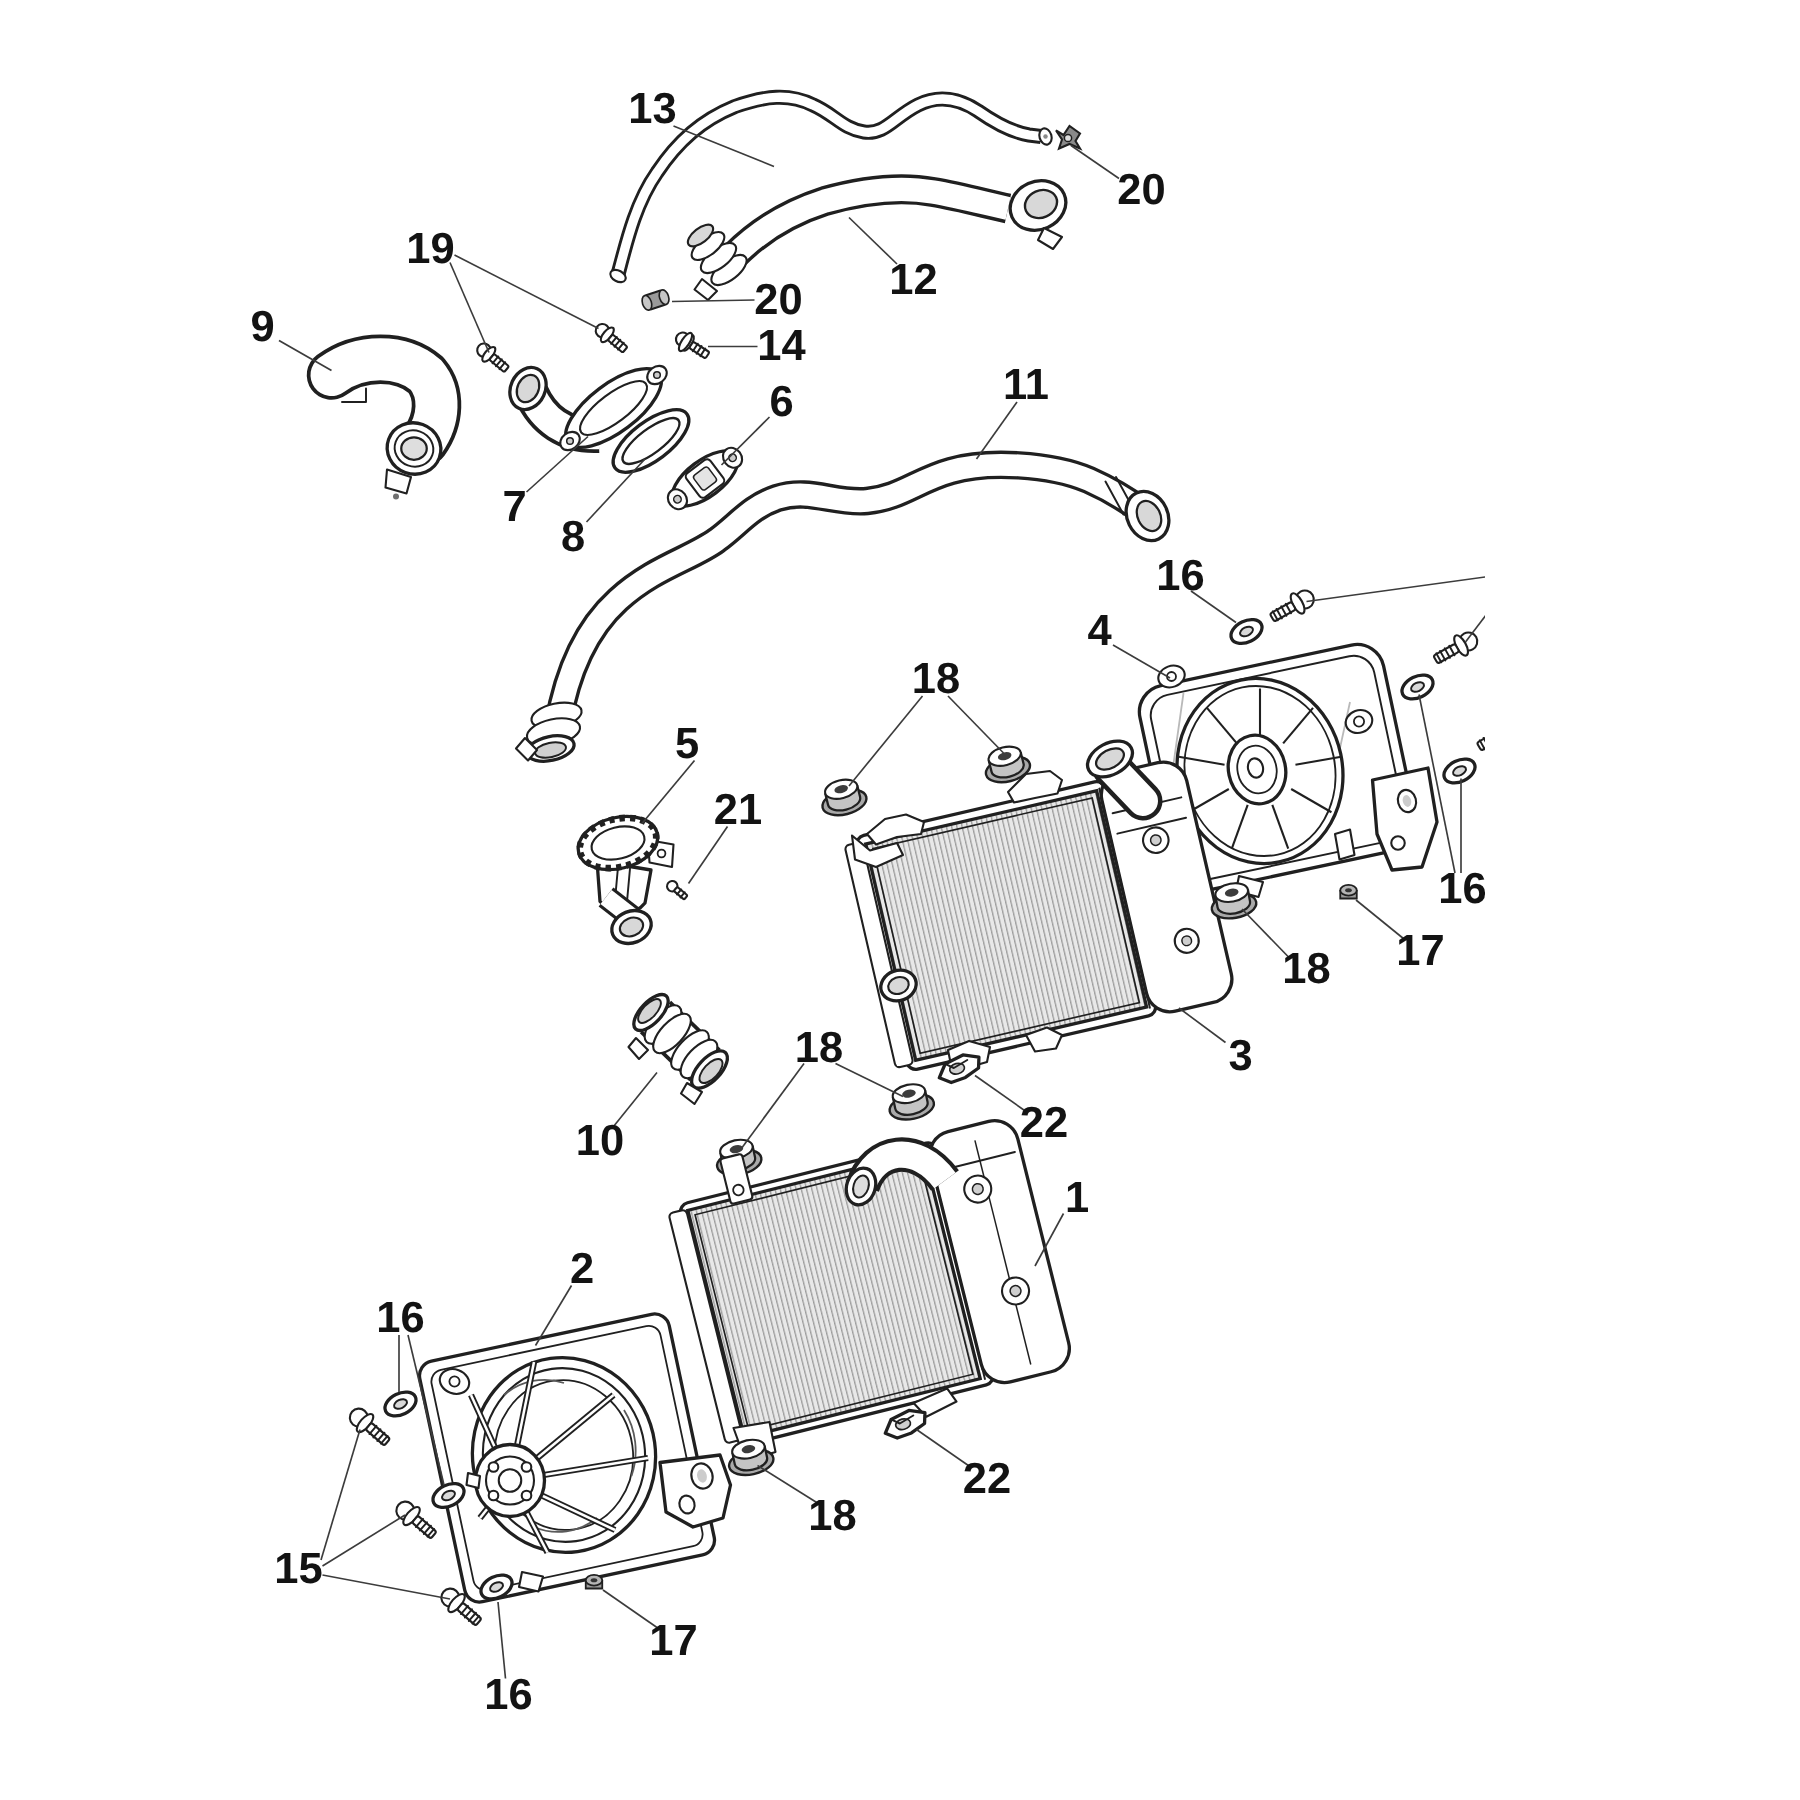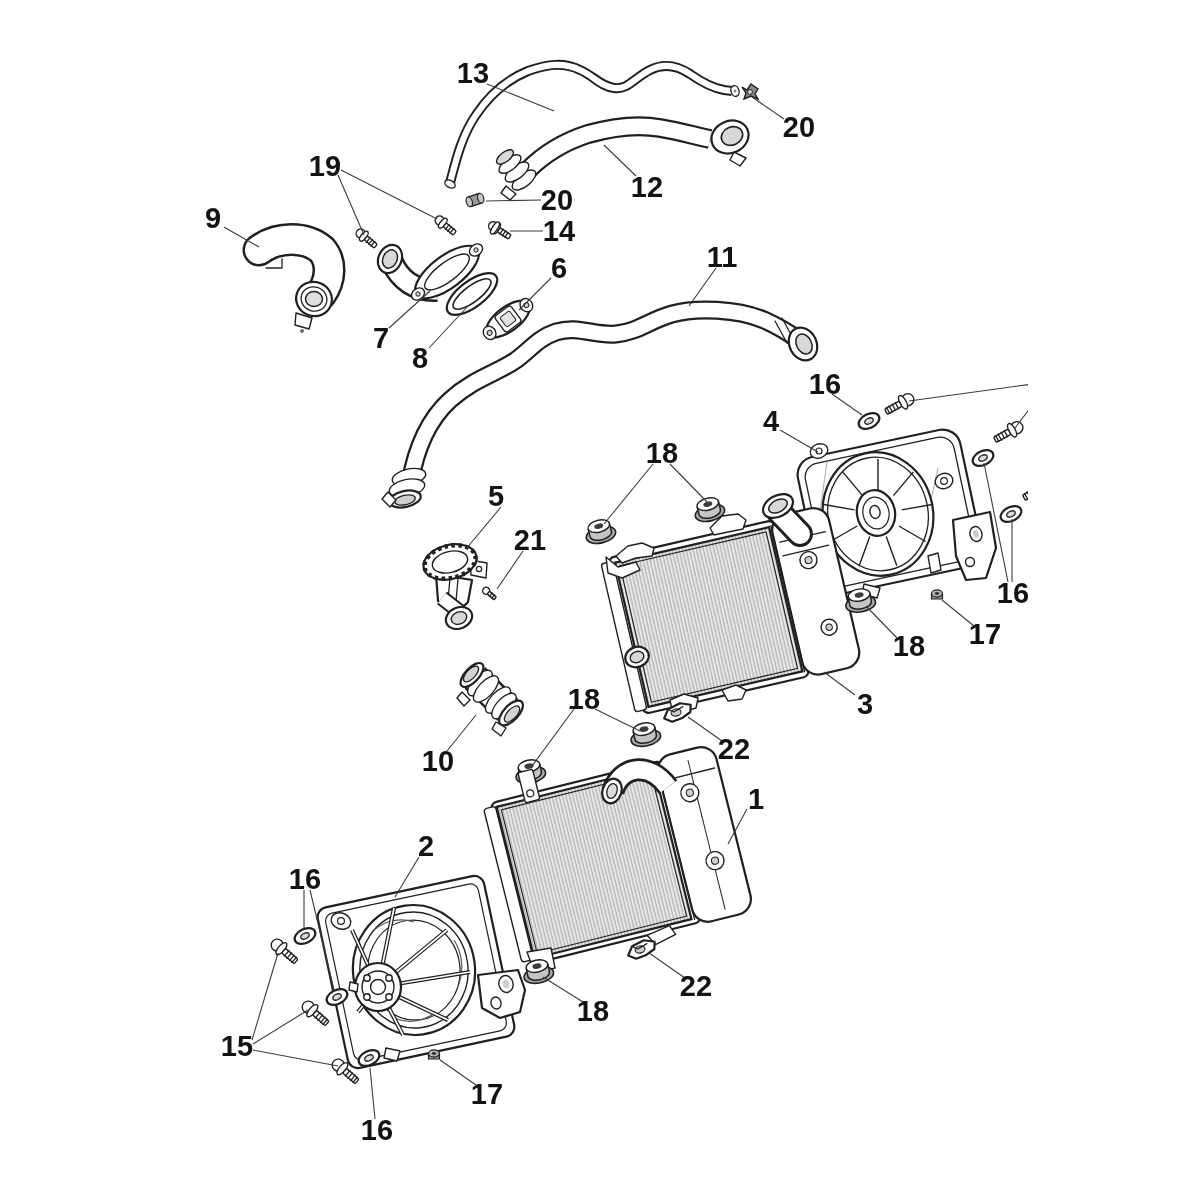--- a/index.html
+++ b/index.html
@@ -1,16 +1,16 @@
 <!DOCTYPE html>
 <html><head>
 <meta charset="utf-8">
 <style>
   html,body{margin:0;padding:0;background:#ffffff;}
-  .stage{position:relative;width:990px;height:1200px;background:#ffffff;overflow:hidden;padding-left:38px;}
+  .stage{position:relative;width:990px;height:1200px;background:#ffffff;overflow:hidden;}
   svg{display:block;}
   .ln1 {stroke:#202020;fill:none;stroke-width:1.3;stroke-linecap:round;stroke-linejoin:round;}
   .wf  {fill:#ffffff;stroke:#202020;stroke-width:2.2;stroke-linejoin:round;}
   .wf1 {fill:#ffffff;stroke:#202020;stroke-width:1.4;stroke-linejoin:round;}
   .gf  {fill:#a9a9a9;stroke:#202020;stroke-width:1.6;stroke-linejoin:round;}
   .leader{stroke:#3c3c3c;stroke-width:1.1;fill:none;}
   text.callout{font:700 29px "Liberation Sans","DejaVu Sans",sans-serif;fill:#131313;
                text-anchor:middle;dominant-baseline:central;}
 </style>
 </head>

